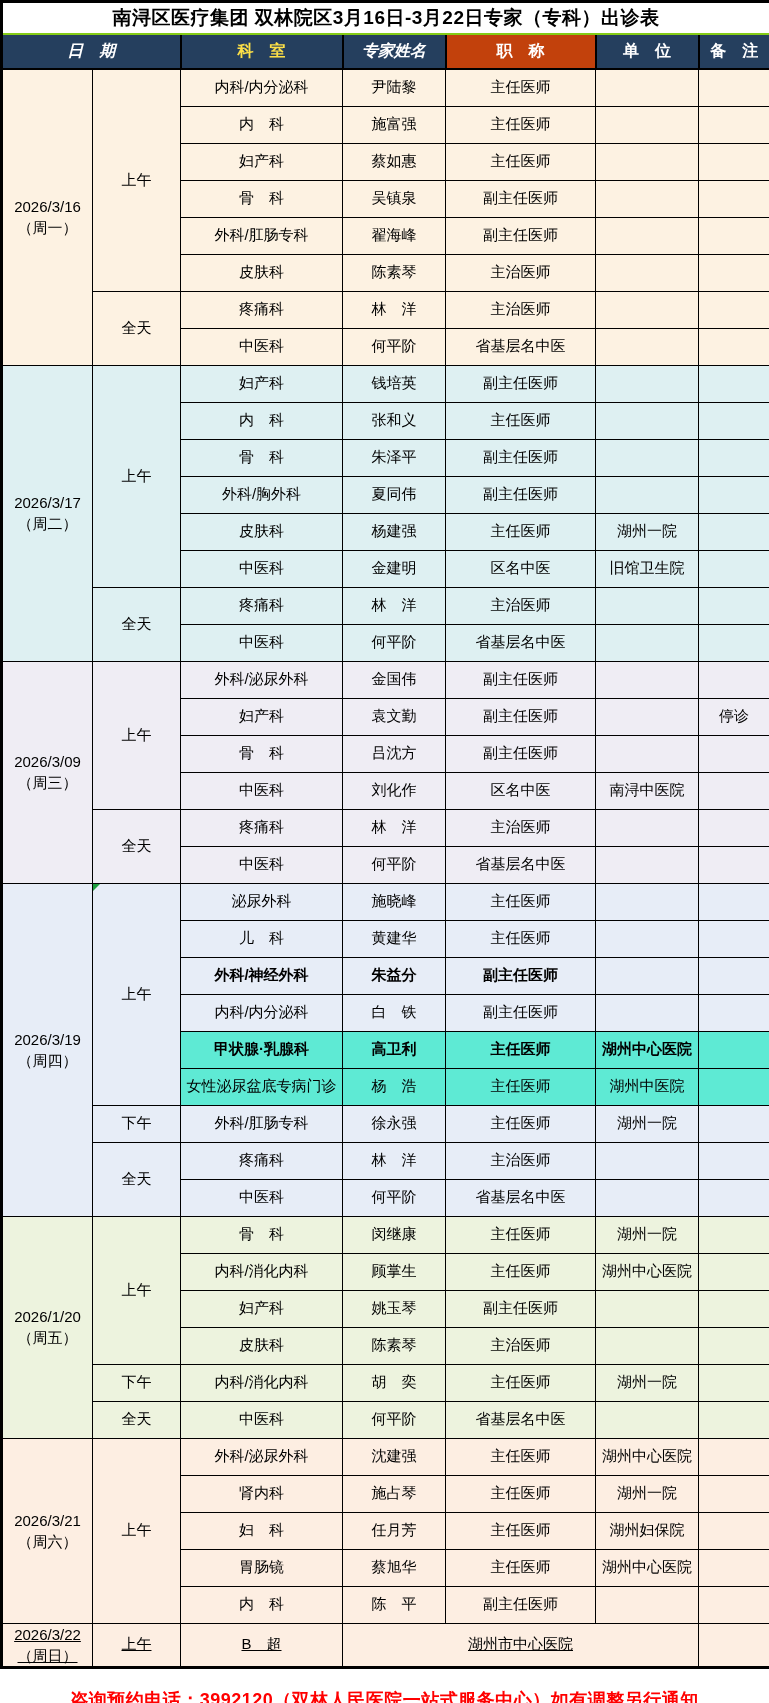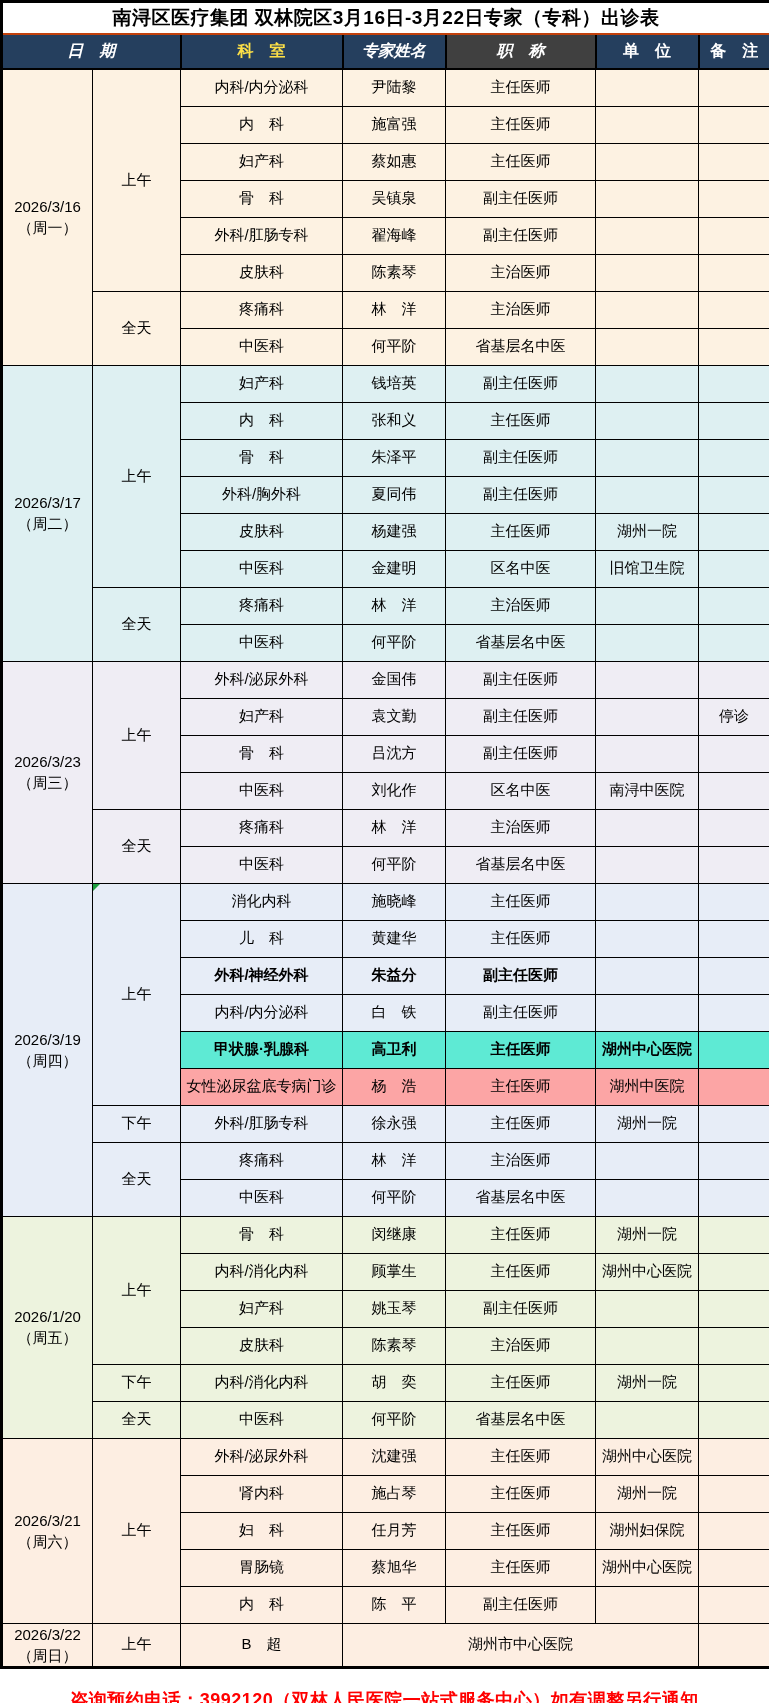--- a/index.html
+++ b/index.html
@@ -11,21 +11,21 @@
   table.schedule {
     width: 769px; table-layout: fixed; border-collapse: collapse;
     border: 3px solid #000;
   }
   table.schedule td {
     border: 1px solid #000; text-align: center; vertical-align: middle;
     padding: 0 1px; color: #000; font-size: 15px; overflow: hidden;
   }
   tr.title-row td {
     height: 30px; background: #ffffff; font-weight: bold; font-size: 19px;
-    border-bottom: 2px solid #c2410c; letter-spacing: 0.5px;
+    border-bottom: 2px solid #84cc16; letter-spacing: 0.5px;
   }
   tr.header-row td {
     height: 33px; color: #fff; font-weight: bold; font-size: 16px;
     border: 2px solid #000;
   }
   tbody tr { height: 37px; }
   td.date-cell { font-size: 13.5px; line-height: 1.4; }
   td.time-cell { position: relative; font-size: 15px; }
   td.note-cell { color: #FF0000; font-size: 15px; }
   .comment-marker {
@@ -52,21 +52,21 @@
       <col style="width:72px">
     </colgroup>
     <thead>
       <tr class="title-row">
         <td colspan="7">南浔区医疗集团 双林院区3月16日-3月22日专家（专科）出诊表</td>
       </tr>
       <tr class="header-row">
           <td colspan="2" style="background: rgb(37, 63, 94); color: rgb(255, 255, 255); font-style: italic;">日　期</td>
           <td style="background: rgb(37, 63, 94); color: #fde047;">科　室</td>
           <td style="background: rgb(37, 63, 94); color: rgb(255, 255, 255); font-style: italic;">专家姓名</td>
-          <td style="background: #404040; color: rgb(255, 255, 255); font-style: italic;">职　称</td>
+          <td style="background: #c2410c; color: rgb(255, 255, 255);">职　称</td>
           <td style="background: rgb(37, 63, 94); color: rgb(255, 255, 255);">单　位</td>
           <td style="background: rgb(37, 63, 94); color: rgb(255, 255, 255);">备　注</td>
         </tr>
     </thead>
     <tbody>
         <tr style="background: rgb(253, 242, 226);">
           <td class="date-cell" rowspan="8">
             <div>2026/3/16</div>
             <div>（周一）</div>
           </td>
@@ -184,21 +184,21 @@
         </tr>
         <tr style="background: rgb(222, 240, 242);">
           <td>中医科</td>
           <td>何平阶</td>
           <td>省基层名中医</td>
           <td></td>
           <td class="note-cell"></td>
         </tr>
         <tr style="background: rgb(239, 237, 244);">
           <td class="date-cell" rowspan="6">
-            <div>2026/3/23</div>
+            <div>2026/3/09</div>
             <div>（周三）</div>
           </td>
           <td class="time-cell" rowspan="4">上午</td>
           <td>外科/泌尿外科</td>
           <td>金国伟</td>
           <td>副主任医师</td>
           <td></td>
           <td class="note-cell"></td>
         </tr>
         <tr style="background: rgb(239, 237, 244);">
@@ -236,21 +236,21 @@
           <td>省基层名中医</td>
           <td></td>
           <td class="note-cell"></td>
         </tr>
         <tr style="background: rgb(231, 237, 247);">
           <td class="date-cell" rowspan="9">
             <div>2026/3/19</div>
             <div>（周四）</div>
           </td>
           <td class="time-cell" rowspan="6">上午<span class="comment-marker" style="border-top-color: rgb(30, 158, 62);"></span></td>
-          <td>消化内科</td>
+          <td>泌尿外科</td>
           <td>施晓峰</td>
           <td>主任医师</td>
           <td></td>
           <td class="note-cell"></td>
         </tr>
         <tr style="background: rgb(231, 237, 247);">
           <td>儿　科</td>
           <td>黄建华</td>
           <td>主任医师</td>
           <td></td>
@@ -270,21 +270,21 @@
           <td></td>
           <td class="note-cell"></td>
         </tr>
         <tr style="background: #5eead4; font-weight: bold;">
           <td>甲状腺·乳腺科</td>
           <td>高卫利</td>
           <td>主任医师</td>
           <td>湖州中心医院</td>
           <td class="note-cell"></td>
         </tr>
-        <tr style="background: #fca5a5;">
+        <tr style="background: #5eead4;">
           <td>女性泌尿盆底专病门诊</td>
           <td>杨　浩</td>
           <td>主任医师</td>
           <td>湖州中医院</td>
           <td class="note-cell"></td>
         </tr>
         <tr style="background: rgb(231, 237, 247);">
           <td class="time-cell" rowspan="1">下午</td>
           <td>外科/肛肠专科</td>
           <td>徐永强</td>
@@ -389,21 +389,21 @@
           <td>湖州中心医院</td>
           <td class="note-cell"></td>
         </tr>
         <tr style="background: rgb(253, 238, 226);">
           <td>内　科</td>
           <td>陈　平</td>
           <td>副主任医师</td>
           <td></td>
           <td class="note-cell"></td>
         </tr>
-        <tr style="background: rgb(253, 238, 226);">
+        <tr style="background: rgb(253, 238, 226); text-decoration: underline;">
           <td class="date-cell" rowspan="1">
             <div>2026/3/22</div>
             <div>（周日）</div>
           </td>
           <td class="time-cell" rowspan="1">上午</td>
           <td>B　超</td>
           <td colspan="3">湖州市中心医院</td>
           <td class="note-cell"></td>
         </tr>
       </tbody>

